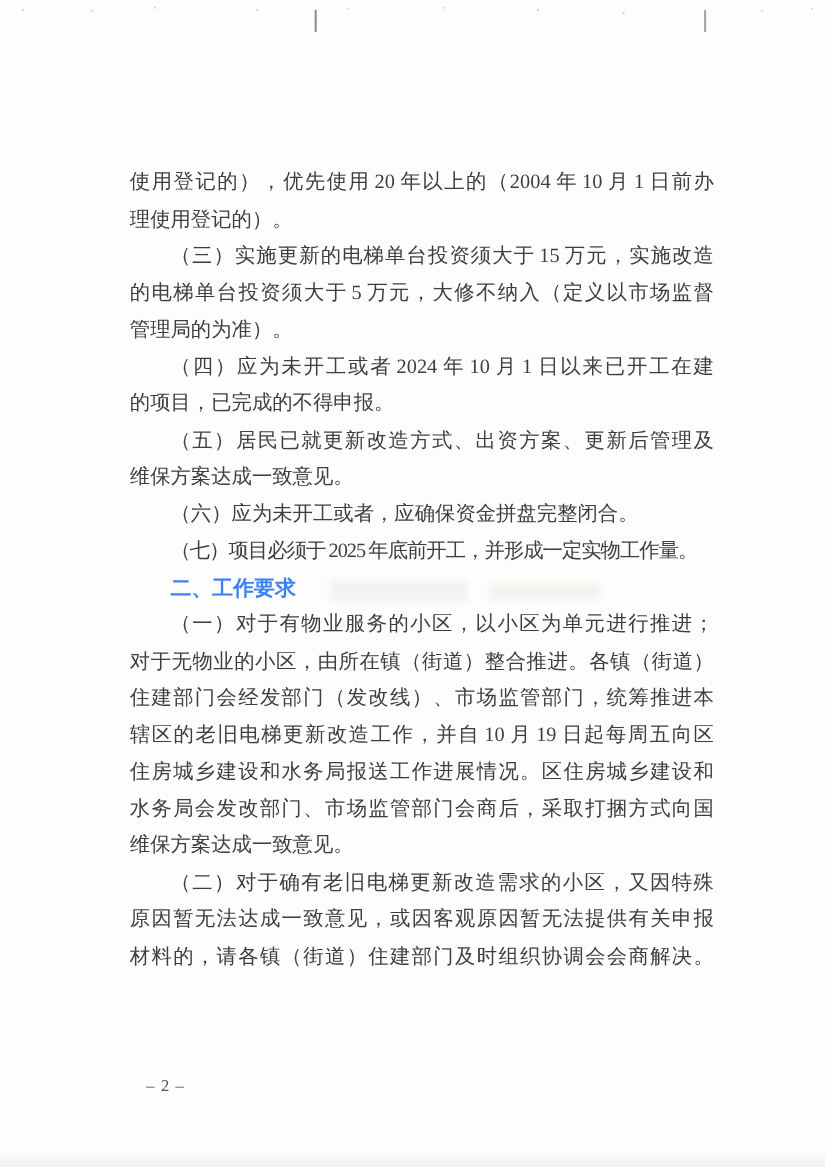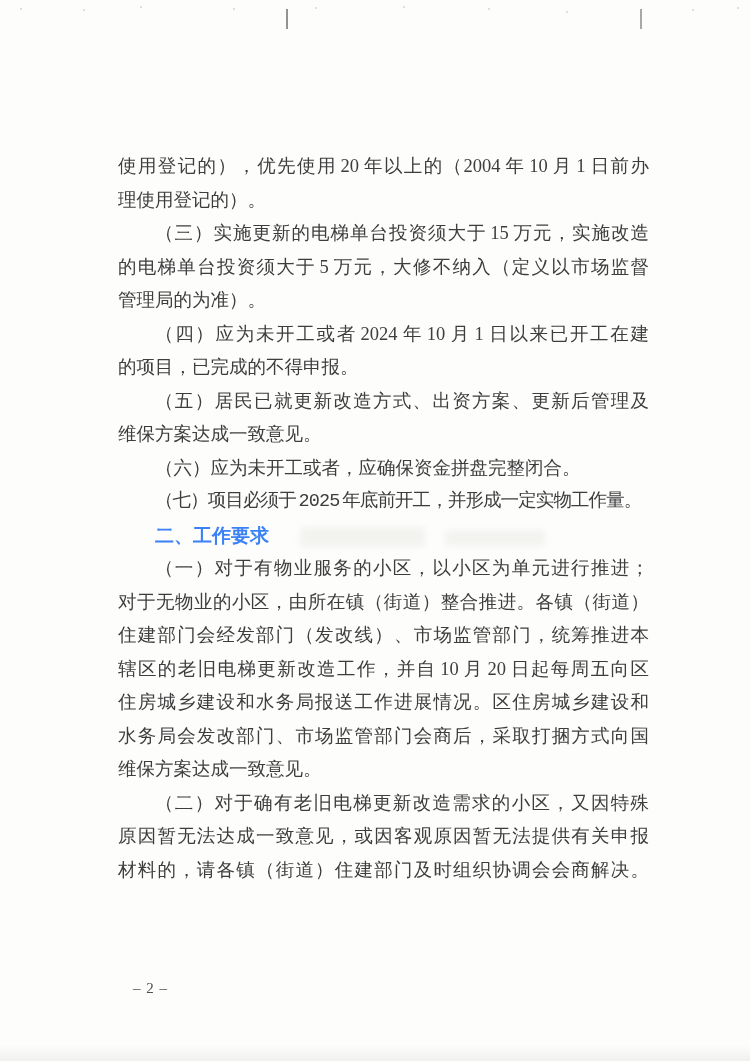--- a/index.html
+++ b/index.html
@@ -53,21 +53,21 @@
   .line {
     height: 33.5px;
     line-height: 33.5px;
     white-space: nowrap;
   }
   .indent { text-indent: 37px; }
   .just {
     text-align: justify;
     text-align-last: justify;
   }
-  .tight-a { letter-spacing: -0.9px; font-family: Liberation Mono, monospace; }
+  .tight-a { letter-spacing: -0.9px; }
   .tight-b { letter-spacing: -0.5px; }
   .heading {
     font-family: "DejaVu Sans", "Liberation Sans", sans-serif;
     font-weight: 700;
     color: #3b82f6;
     font-size: 19px;
   }
   .page-number {
     position: absolute;
     left: 133px; top: 980px;
@@ -107,21 +107,21 @@
     <div class="line indent just">（四）应为未开工或者 2024 年 10 月 1 日以来已开工在建</div>
     <div class="line">的项目，已完成的不得申报。</div>
     <div class="line indent just">（五）居民已就更新改造方式、出资方案、更新后管理及</div>
     <div class="line">维保方案达成一致意见。</div>
     <div class="line indent">（六）应为未开工或者，应确保资金拼盘完整闭合。</div>
     <div class="line indent tight-a">（七）项目必须于 2025 年底前开工，并形成一定实物工作量。</div>
     <div class="line indent heading">二、工作要求</div>
     <div class="line indent just">（一）对于有物业服务的小区，以小区为单元进行推进；</div>
     <div class="line just">对于无物业的小区，由所在镇（街道）整合推进。各镇（街道）</div>
     <div class="line just">住建部门会经发部门（发改线）、市场监管部门，统筹推进本</div>
-    <div class="line just">辖区的老旧电梯更新改造工作，并自 10 月 20 日起每周五向区</div>
+    <div class="line just">辖区的老旧电梯更新改造工作，并自 10 月 19 日起每周五向区</div>
     <div class="line just">住房城乡建设和水务局报送工作进展情况。区住房城乡建设和</div>
     <div class="line just">水务局会发改部门、市场监管部门会商后，采取打捆方式向国</div>
     <div class="line">维保方案达成一致意见。</div>
     <div class="line indent just">（二）对于确有老旧电梯更新改造需求的小区，又因特殊</div>
     <div class="line just">原因暂无法达成一致意见，或因客观原因暂无法提供有关申报</div>
     <div class="line just">材料的，请各镇（街道）住建部门及时组织协调会会商解决。</div>
   </div>
 
   <div class="page-number">– 2 –</div>
 

